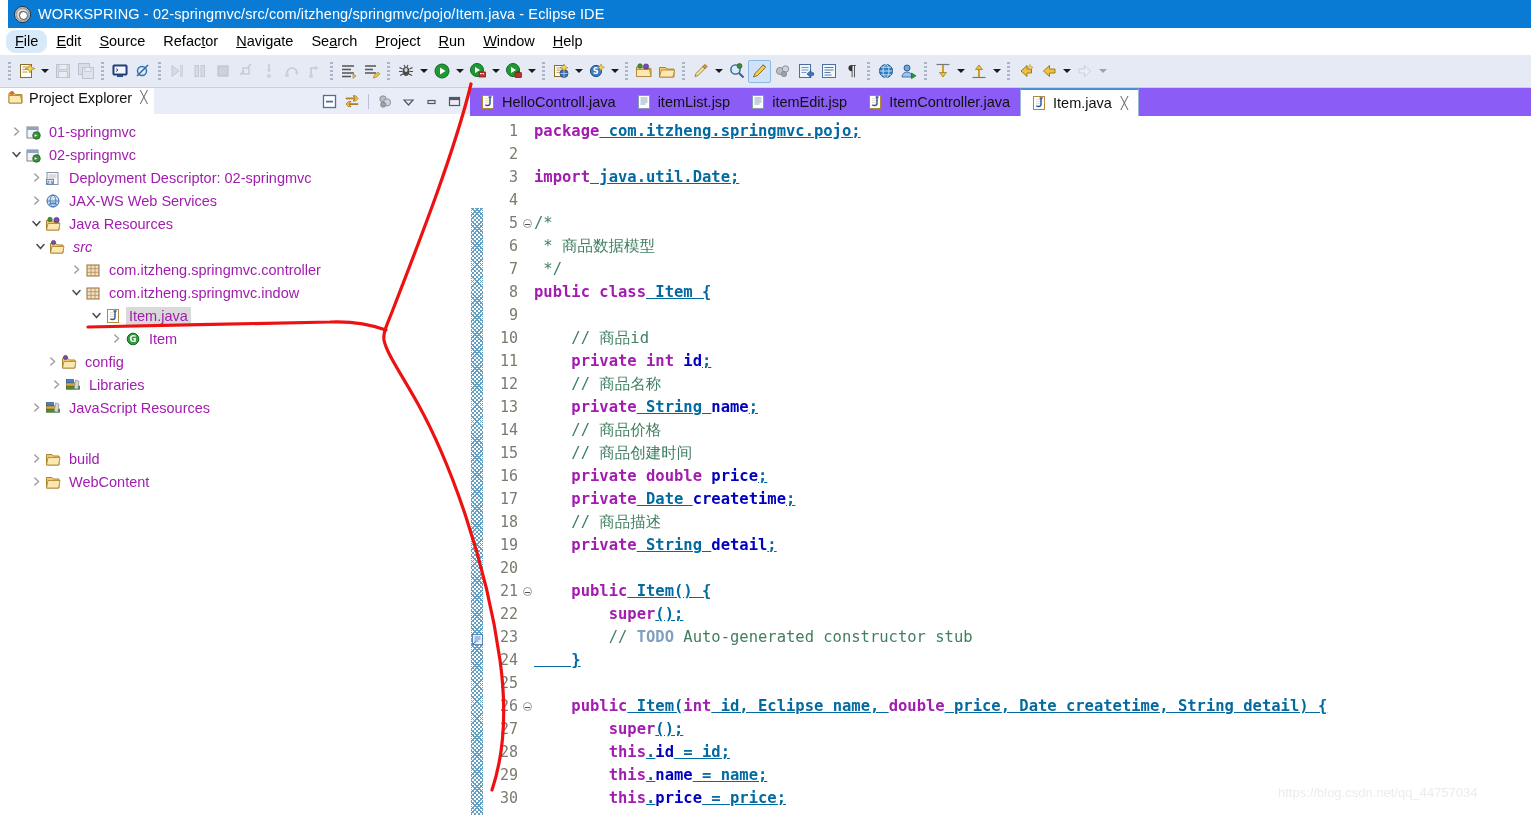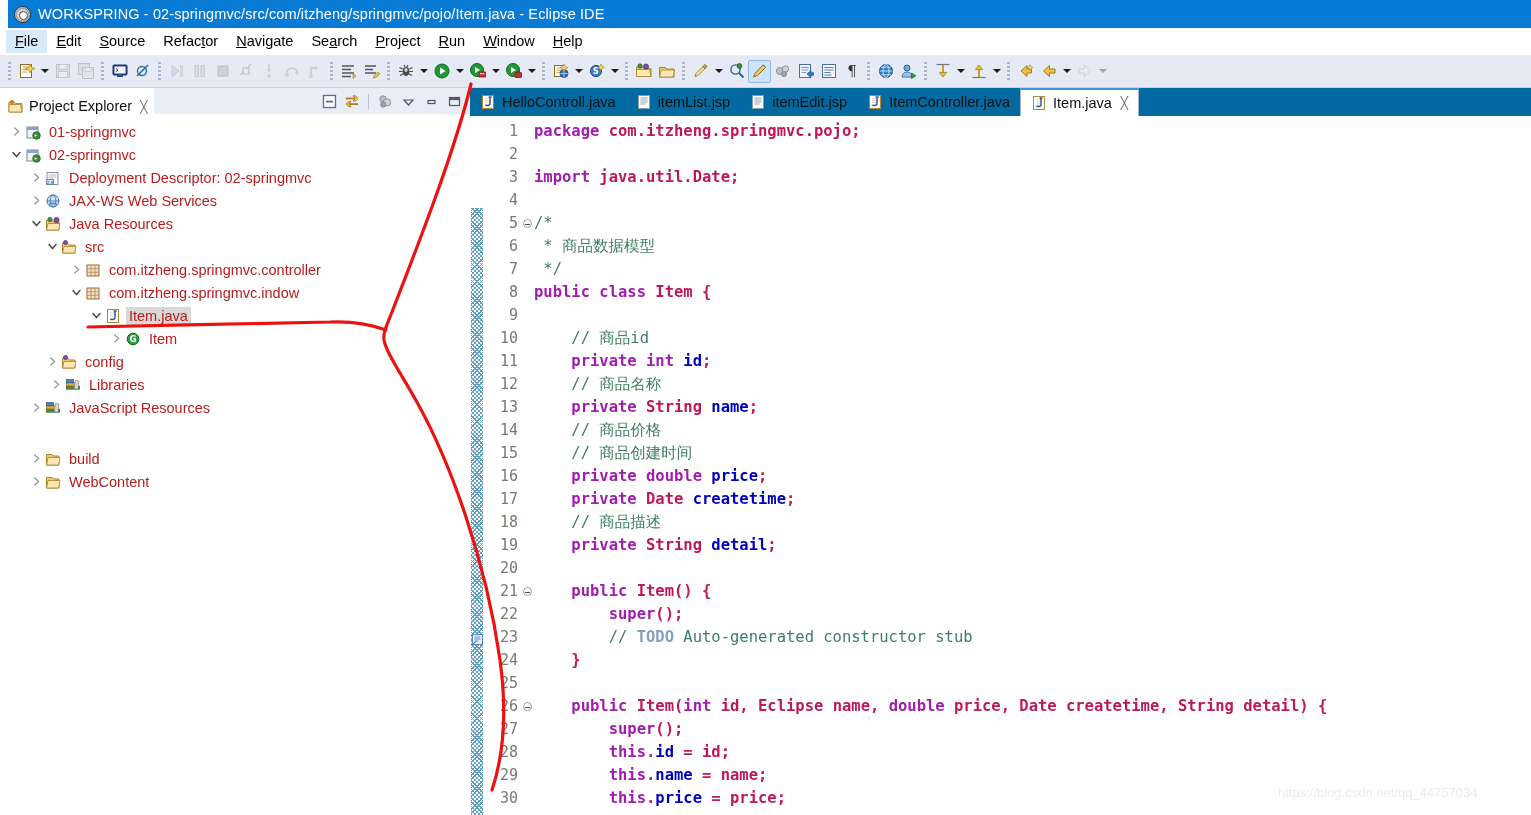--- a/index.html
+++ b/index.html
@@ -37,21 +37,21 @@
 
   
   .menubar {
     position: absolute; top: 28px; left: 0; width: 1531px; height: 27px;
     background: #ffffff;
     display: flex; align-items: center;
     padding-left: 6px;
   }
   .menu-item {
     font-size: 14.5px; color: #000000;
-    padding: 3px 9px 4px 9px; white-space: nowrap; cursor: default;
+    padding: 3px 9px 4px 9px; white-space: nowrap; cursor: default; border-radius: 9px;
   }
   .menu-item.active { background: #d8eaf9; }
   .menu-item u { text-decoration: underline; }
 
   
   .toolbar {
     position: absolute; top: 55px; left: 0; width: 1531px; height: 33px;
     background: #e5eaf5;
     border-bottom: 1px solid #c9d2e3;
     display: flex; align-items: center;
@@ -83,60 +83,60 @@
     position: absolute; left: 0; top: 88px; width: 470px; height: 727px;
     background: #ffffff;
   }
   .pe-tabrow {
     position: relative; height: 26px; width: 470px;
     background: #e8edf7;
     display: flex; align-items: center;
   }
   .pe-tab {
     height: 26px; background: #ffffff;
-    display: flex; align-items: flex-end; gap: 6px;
+    display: flex; align-items: flex-start; gap: 6px;
     padding: 0 7px 0 8px;
     border-top: 2px solid #ffffff;
   }
   .pe-tab-icon { width: 15px; height: 15px; flex: 0 0 15px; }
   .pe-tab-label { font-size: 14.5px; color: #111; white-space: nowrap; }
   .pe-close {
     font-size: 12px; color: #6b6b6b; margin-left: 2px; cursor: default;
     font-family: "DejaVu Sans", sans-serif;
   }
   .pe-toolicons {
     position: absolute; right: 6px; top: 0; height: 26px;
     display: flex; align-items: center; gap: 3px;
   }
   .pe-ti { width: 20px; height: 20px; display: flex; align-items: center; justify-content: center; cursor: default; }
   .pe-ti-sep { width: 1px; height: 15px; background: #b8c1d2; margin: 0 3px; }
 
   .pe-tree { position: relative; padding-top: 6px; }
   .tnode {
     display: flex; align-items: center; height: 23px;
-    font-size: 14.5px; color: #b91c1c; white-space: nowrap;
+    font-size: 14.5px; color: #a21caf; white-space: nowrap;
     cursor: default;
   }
   .twist {
     width: 16px; flex: 0 0 16px; display: flex; align-items: center; justify-content: center;
     cursor: default;
   }
   .twist svg { display: block; }
   .tico { width: 18px; flex: 0 0 18px; display: flex; align-items: center; justify-content: center; margin-right: 4px; }
   .tlabel { padding: 1px 3px; }
   .tlabel.selected { background: #d9d9d9; }
 
   
   .editor {
     position: absolute; left: 470px; top: 88px; width: 1061px; height: 727px;
     background: #ffffff;
   }
   .ed-tabrow {
     position: relative; height: 28px; width: 1061px;
-    background: #0369a1;
+    background: #8b5cf6;
     display: flex; 
   }
   .ed-tab {
     height: 28px; display: flex; align-items: center; gap: 6px;
     padding: 0 10px; font-size: 14.5px; color: #111; white-space: nowrap;
     cursor: default;
   }
   .ed-tab.active {
     background: #ffffff; border-top: 2px solid #4a90d9;
     border-left: 1px solid #9db6d6; border-right: 1px solid #9db6d6;
@@ -182,21 +182,21 @@
   .ed-code {
     flex: 1 1 auto; position: relative;
     font-family: "DejaVu Sans Mono", monospace;
     font-size: 15.5px; padding-top: 4px;
     overflow: hidden;
   }
   .cline { height: 23px; line-height: 23px; white-space: pre; }
 
   
   .k  { color: #a21caf; font-weight: bold; }   
-  .t  { color: #be185d; font-weight: bold; }   
+  .t  { color: #0369a1; font-weight: bold; text-decoration: underline; }   
   .p  { color: #000000; }                      
   .f  { color: #0000c0; font-weight: bold; }   
   .c  { color: #3f7f5f; }                      
   .td { color: #7f9fbf; font-weight: bold; }
 
   
   .annot { position: absolute; left: 0; top: 0; width: 1531px; height: 815px; pointer-events: none; }
 
   
   .watermark {
@@ -619,21 +619,21 @@
           <span class="tico">
             <svg width="16" height="16" viewBox="0 0 16 16">
               <path d="M1.5 4.5h5.5L8.4 6H14v8H1.5z" fill="#f6c96a" stroke="#a9822e"></path>
               <path d="M3 7.5h12L13.6 14H1.5z" fill="#fde8b0" stroke="#a9822e" stroke-width="0.8"></path>
               <circle cx="11.5" cy="4" r="2.6" fill="#7a4fa8" stroke="#4f2f72" stroke-width="0.7"></circle>
               <circle cx="5" cy="3.5" r="2.2" fill="#4a8f3c" stroke="#2f5f26" stroke-width="0.7"></circle>
             </svg>
           </span>
           <span class="tlabel">Java Resources</span>
         </div>
-        <div class="tnode" style="padding-left: 44px;">
+        <div class="tnode" style="padding-left: 32px; font-style: italic;">
           <span class="twist">
             <svg width="11" height="11" viewBox="0 0 11 11">
               <path d="M2 3.6L5.5 7.6 9 3.6" fill="none" stroke="#4a4a4a" stroke-width="1.5" stroke-linecap="round" stroke-linejoin="round"></path>
             </svg>
           </span>
           <span class="tico">
             <svg width="16" height="16" viewBox="0 0 16 16">
               <path d="M1.5 4.5h5.5L8.4 6H14v8H1.5z" fill="#f6c96a" stroke="#a9822e"></path>
               <path d="M3 7.5h12L13.6 14H1.5z" fill="#fde8b0" stroke="#a9822e" stroke-width="0.8"></path>
               <circle cx="4.5" cy="3.5" r="2.1" fill="#7a4fa8" stroke="#4f2f72" stroke-width="0.7"></circle>

